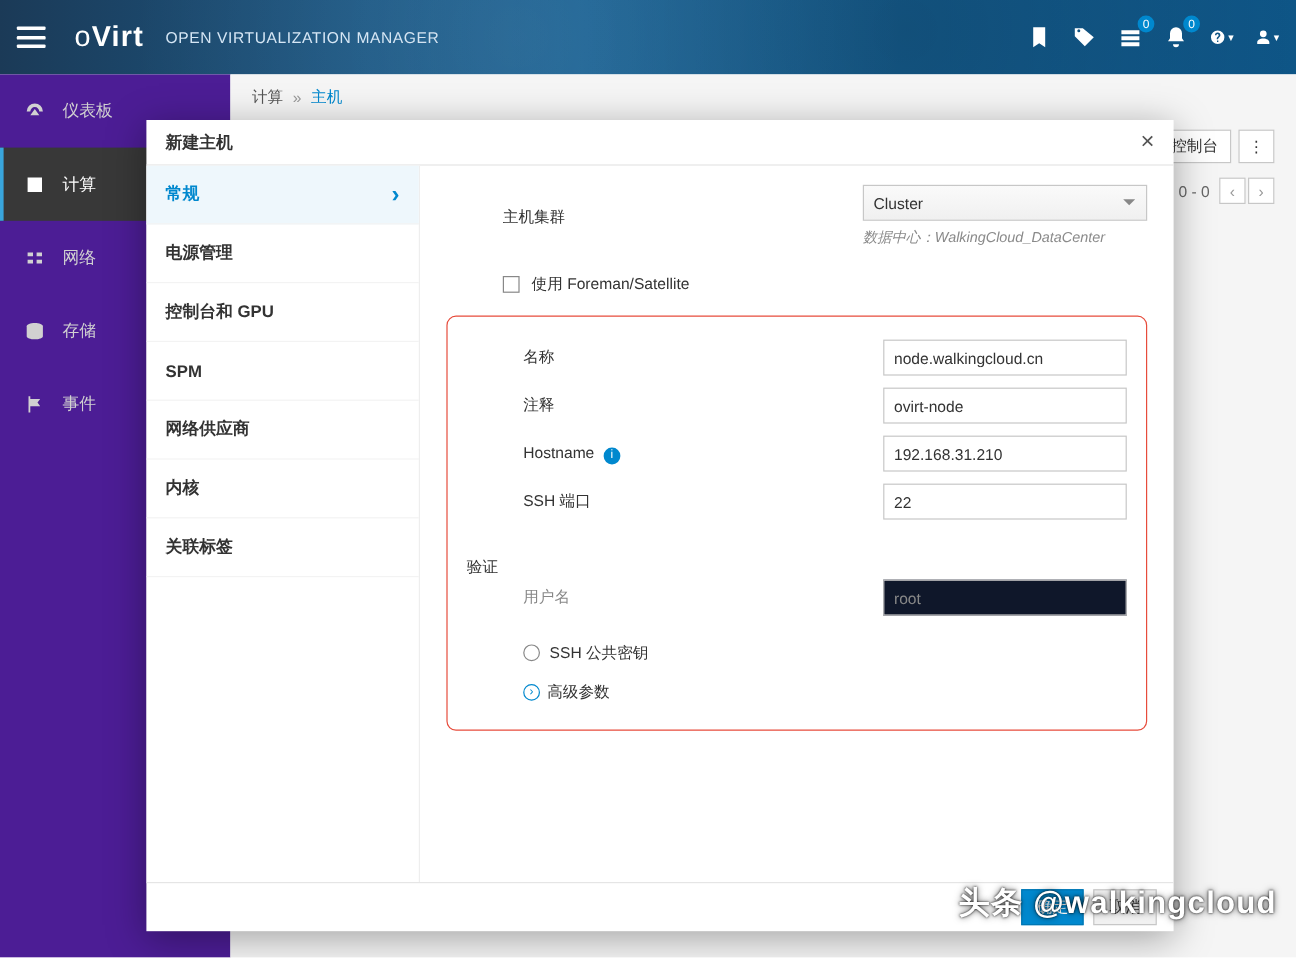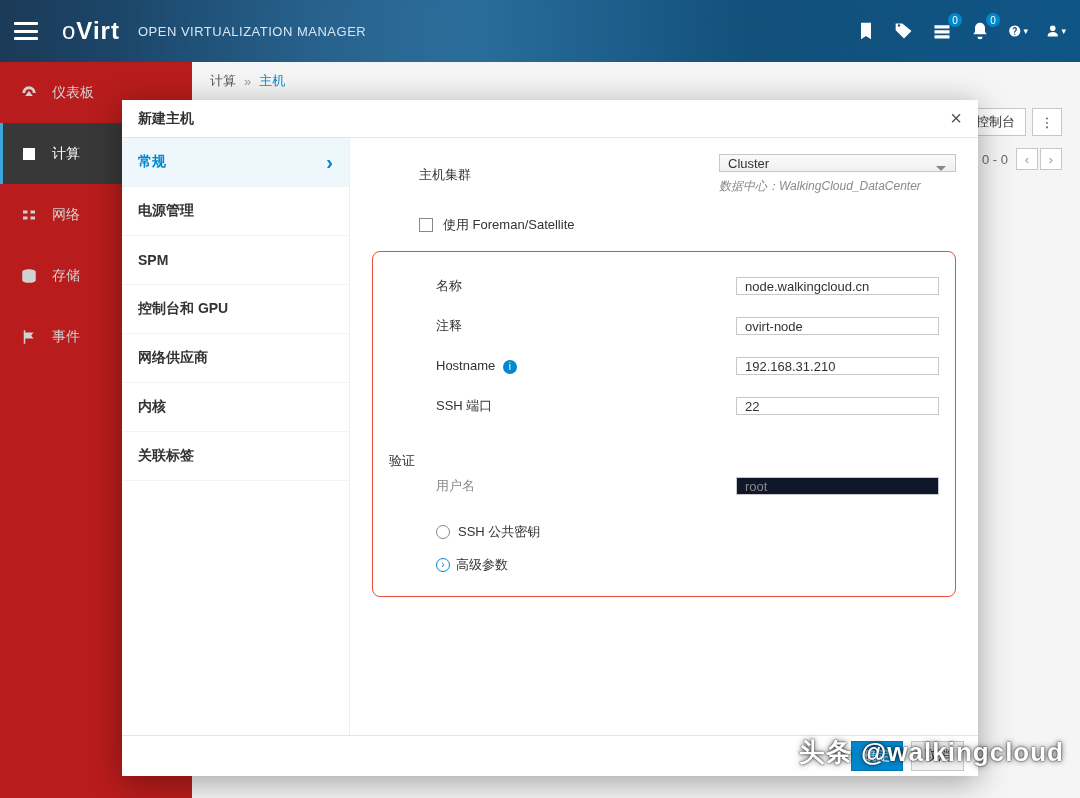--- a/index.html
+++ b/index.html
@@ -12,21 +12,21 @@
   .hamburger span{height:3px;background:#fff;border-radius:1px;}
   .brand { font-size:24px; letter-spacing:1px; margin-right:18px;}
   .brand b{font-weight:700;}
   .subtitle { font-size:13px; letter-spacing:.5px; color:#d5e6f5; font-weight:400;}
   .top-icons{margin-left:auto;display:flex;align-items:center;gap:18px;}
   .top-icons .ic{width:20px;height:20px;position:relative;cursor:pointer;display:flex;align-items:center;justify-content:center;color:#fff;}
   .top-icons svg{width:20px;height:20px;fill:#fff;}
   .badge{position:absolute;top:-8px;right:-10px;background:#0088ce;color:#fff;font-size:10px;min-width:14px;height:14px;border-radius:7px;display:flex;align-items:center;justify-content:center;padding:0 3px;}
 
   
-  .sidebar{position:absolute;left:0;top:62px;bottom:0;width:192px;background:#b91c1c;color:#d1d1d1;}
+  .sidebar{position:absolute;left:0;top:62px;bottom:0;width:192px;background:#4c1d95;color:#d1d1d1;}
   .side-item{display:flex;align-items:center;gap:14px;padding:0 20px;height:61px;cursor:pointer;font-size:14px;color:#d1d1d1;}
   .side-item.active{background:#383838;color:#fff;border-left:3px solid #39a5dc;padding-left:17px;}
   .side-item svg{width:18px;height:18px;fill:#d1d1d1;}
   .side-item.active svg{fill:#fff;}
 
   
   .main{position:absolute;left:192px;right:0;top:62px;bottom:0;background:#f5f5f5;}
   .crumbs{display:flex;align-items:center;gap:8px;padding:10px 18px;font-size:13px;color:#555;}
   .crumbs .sep{color:#999;}
   .crumbs a{color:#0088ce;text-decoration:none;}
@@ -50,21 +50,21 @@
   .m-nav{width:228px;background:#fff;border-right:1px solid #eee;}
   .m-nav .item{display:flex;align-items:center;justify-content:space-between;height:49px;padding:0 16px;font-size:14px;color:#333;cursor:pointer;font-weight:700;border-bottom:1px solid #f3f3f3;}
   .m-nav .item.active{background:#eef7fc;color:#0088ce;}
   .m-nav .item .chev{color:#0088ce;font-size:20px;}
 
   .m-form{flex:1;padding:16px 22px 10px 22px;overflow:auto;}
   .row{display:flex;align-items:center;min-height:40px;margin-left:47px;}
   .row .lab{width:300px;color:#333;font-size:13px;}
   .row .ctl{flex:1;}
   .row .sub{color:#8a8a8a;font-style:italic;font-size:12px;}
-  .input, .select{width:100%;height:18px;border:1px solid #c7c7c7;padding:0 8px;font-size:13px;color:#333;background:#fff;}
+  .input, .select{width:100%;height:30px;border:1px solid #c7c7c7;padding:0 8px;font-size:13px;color:#333;background:#fff;}
   .input[disabled]{background:#0f172a;color:#888;}
   .select{appearance:none;background:linear-gradient(#fafafa,#f0f0f0);position:relative;}
   .select-wrap{position:relative;}
   .select-wrap::after{content:"";position:absolute;right:10px;top:12px;border:5px solid transparent;border-top-color:#888;}
   .input.focus{border:2px solid #2f9ee6;outline:none;height:32px;}
   .redbox{border:1.5px solid #e74c3c;border-radius:8px;padding:14px 16px 18px 16px;margin-top:6px;}
   .section-title{color:#333;font-size:13px;}
   .mini-circle{display:inline-block;width:14px;height:14px;border-radius:50%;border:1px solid #0088ce;color:#0088ce;font-size:10px;line-height:12px;text-align:center;margin-right:6px;cursor:pointer;}
   .checkbox-checked{width:16px;height:16px;background:#0066cc;border-radius:3px;display:inline-flex;align-items:center;justify-content:center;}
   .checkbox-checked::after{content:"✓";color:#fff;font-size:12px;line-height:1;}
@@ -193,24 +193,24 @@
   <div class="modal-body">
     <div class="m-nav">
       <div class="item active">
         <span>常规</span>
         <span class="chev">›</span>
       </div>
       <div class="item">
           <span>电源管理</span>
         </div>
       <div class="item">
+          <span>控制台和 GPU</span>
+        </div>
+      <div class="item">
           <span>SPM</span>
-        </div>
-      <div class="item">
-          <span>控制台和 GPU</span>
         </div>
       <div class="item">
           <span>网络供应商</span>
         </div>
       <div class="item">
           <span>内核</span>
         </div>
       <div class="item">
           <span>关联标签</span>
         </div>

